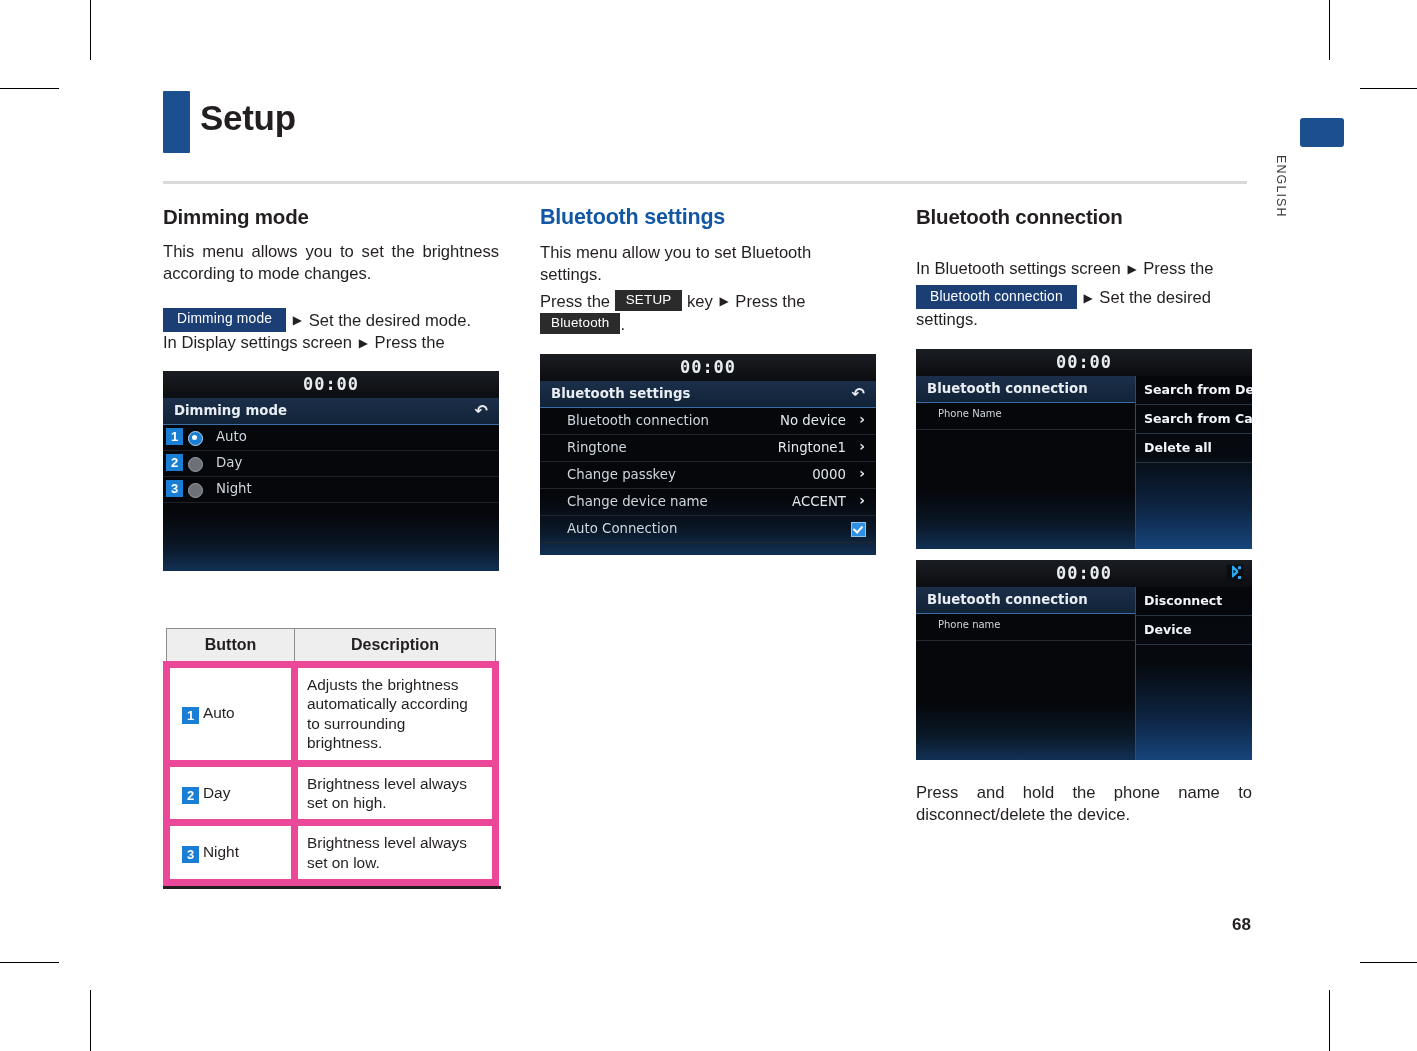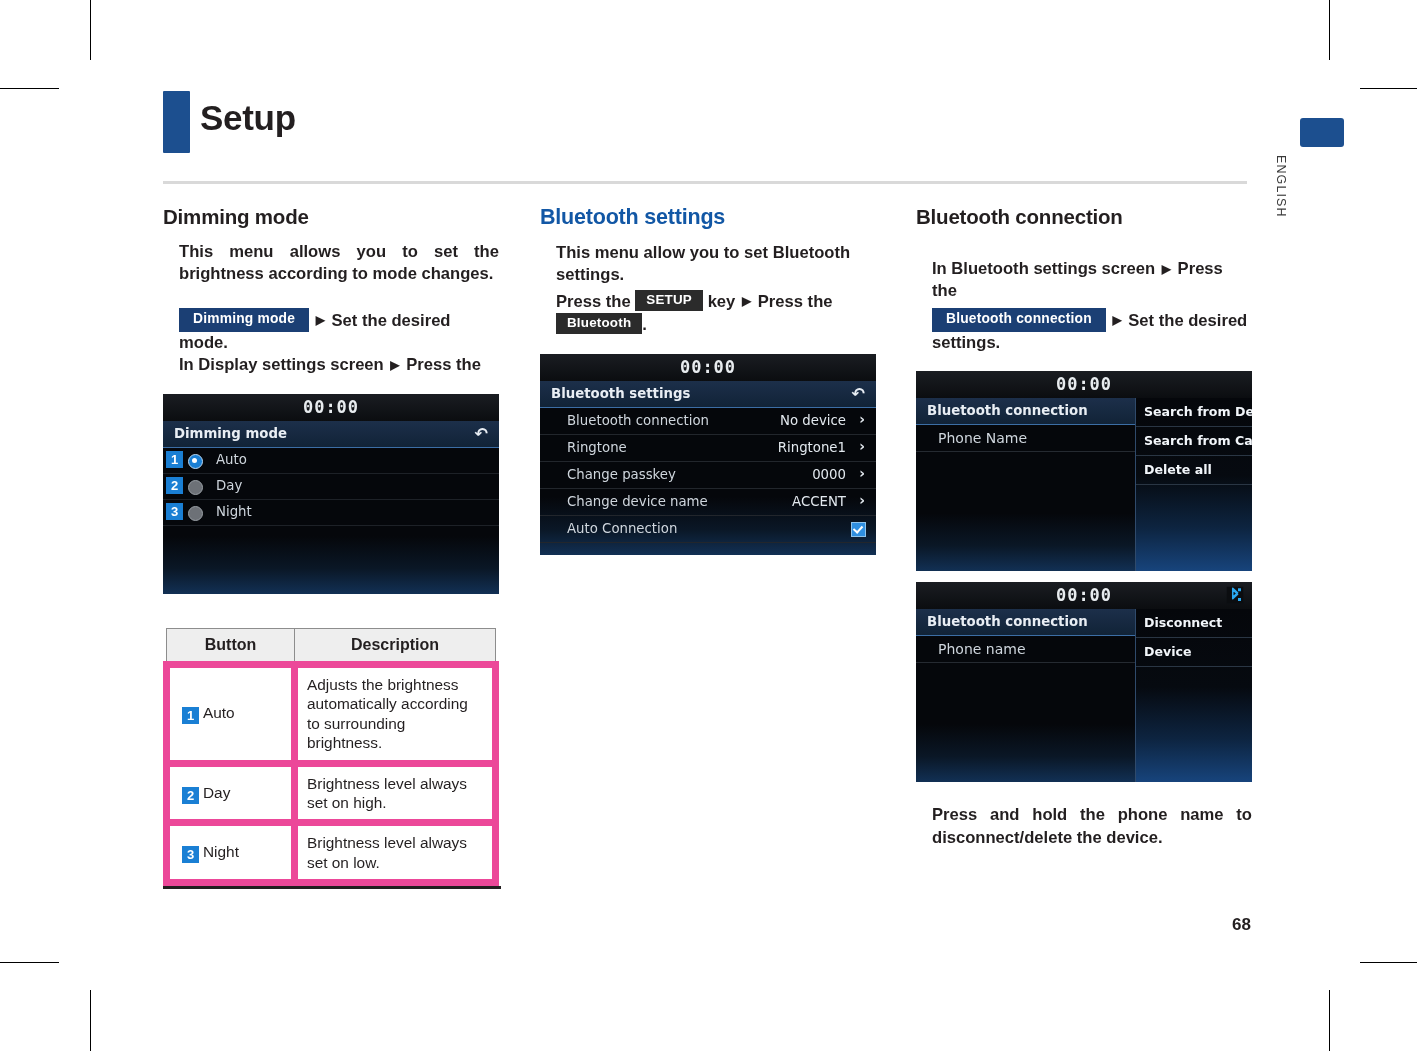--- a/index.html
+++ b/index.html
@@ -31,21 +31,21 @@
     transform:rotate(90deg);transform-origin:0 0;}
 
   
   .col{position:absolute;top:205px;width:336px;}
   .col1{left:163px;}
   .col2{left:540px;}
   .col3{left:916px;}
 
   h2.sec{font-size:20.5px;font-weight:bold;margin:0 0 11px 0;letter-spacing:-0.2px;line-height:1.2;}
   h2.blue{color:#1257a5;font-size:21.5px;}
-  p.body{font-size:16.6px;line-height:1.36;margin:0 0 0 16px;color:#231f20;font-weight:700;}
+  p.body{font-size:16.6px;line-height:1.36;margin:0 0 0 0;color:#231f20;font-weight:400;}
   p.body.just{text-align:justify;text-justify:inter-word;}
   .gap{height:17px;}
 
   .arrow{display:inline-block;font-size:12px;line-height:1;vertical-align:1px;padding:0 2px;}
 
   
   .chip{display:inline-block;vertical-align:2px;color:#fff;font-size:13.4px;
         letter-spacing:.2px;padding:3.5px 11px 4.5px 11px;line-height:1;}
   .chip.dark{background:#2b2b2b;}
   .chip.navy{background:#1b3f74;}
@@ -87,21 +87,21 @@
   .dradio .dot{position:absolute;left:3px;top:3px;width:5px;height:5px;border-radius:50%;background:#ffffff;}
   .drow .dlbl{position:absolute;left:53px;top:4px;color:#cfd6dd;font-size:13.3px;}
 
   
   .popup{position:absolute;right:0;top:27px;bottom:0;width:116px;
      background:linear-gradient(to bottom,#05070b 0%,#060a10 45%,#0d2440 75%,#17447c 100%);
      border-left:1px solid #2f4a6b;}
   .popup .pitem{position:relative;height:28px;border-bottom:1px solid #2a3644;}
   .popup .pitem span{position:absolute;left:8px;top:6px;color:#f2f6fa;font-size:12.6px;font-weight:bold;white-space:nowrap;}
   .devrow{position:relative;height:26px;border-bottom:1px solid #252a31;}
-  .devrow span{position:absolute;left:22px;top:5px;color:#cfd6dd;font-size:14px;}
+  .devrow span{position:absolute;left:22px;top:5px;color:#cfd6dd;font-size:10px;}
 
   
   table.btbl{border-collapse:collapse;width:336px;font-size:15.4px;}
   table.btbl th{border:1px solid #8d8d8d;background:#eeeeee;font-weight:bold;
      padding:7px 5px;text-align:center;font-size:16px;}
   table.btbl td{border:7px solid #ec4899;padding:7px 9px;vertical-align:top;line-height:1.26;}
   table.btbl td.c1{width:100px;padding-left:12px;vertical-align:middle;}
   .tbadge{display:inline-block;width:17px;height:17px;background:#1a7fd4;color:#fff;
      font-size:13px;font-weight:bold;text-align:center;line-height:17px;vertical-align:-2px;margin-right:4px;}
   .tbl-wrap{position:absolute;left:163px;top:628px;}

